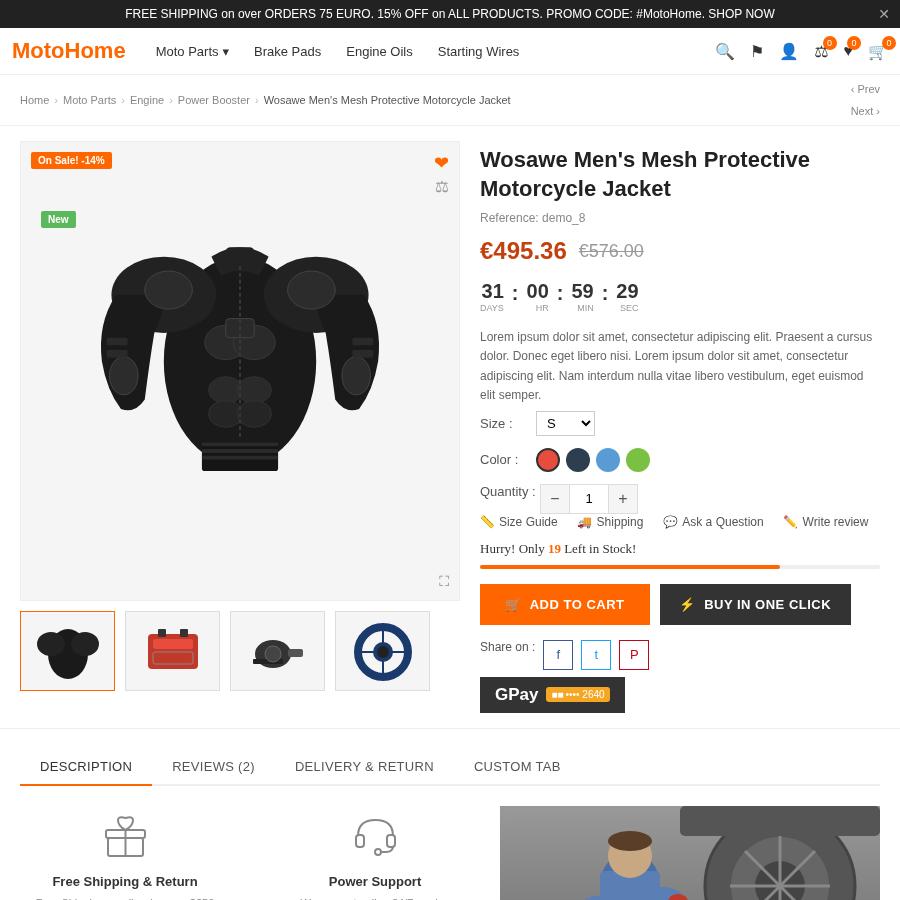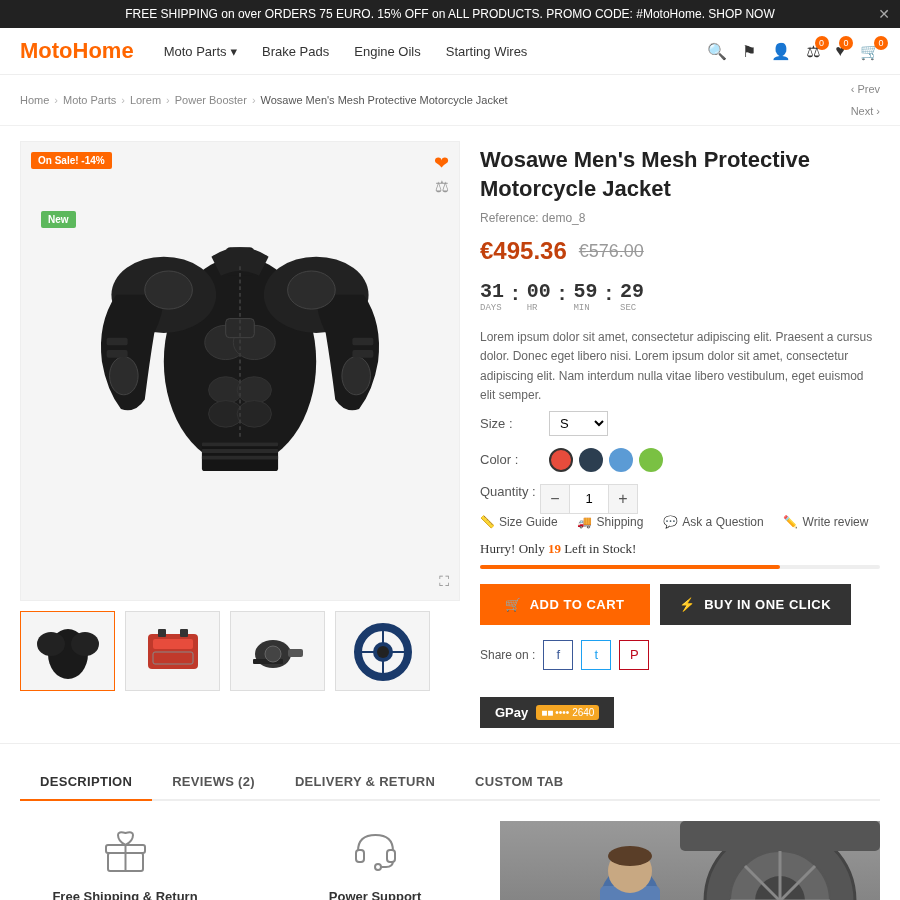--- a/index.html
+++ b/index.html
@@ -21,21 +21,21 @@
       transform: translateY(-50%);
       cursor: pointer;
       color: #aaa;
       font-size: 14px;
     }
 
     
     .header {
       display: flex;
       align-items: center;
-      padding: 10px 20px;
+      padding: 10px 12px;
       border-bottom: 1px solid #eee;
     }
     .logo {
       font-size: 22px;
       font-weight: bold;
       color: #333;
       text-decoration: none;
       margin-right: 30px;
       white-space: nowrap;
     }
@@ -227,22 +227,21 @@
       font-size: 18px;
       color: #999;
       text-decoration: line-through;
     }
     .countdown {
       display: flex;
       gap: 8px;
       margin-bottom: 15px;
     }
     .countdown-unit {
-      text-align: left;
-      font-family: Liberation Mono, monospace;
+      text-align: right;
     }
     .countdown-number {
       font-size: 20px;
       font-weight: bold;
       color: #333;
       display: block;
     }
     .countdown-label {
       font-size: 9px;
       color: #999;
@@ -258,21 +257,21 @@
     }
     .description-text {
       font-size: 12px;
       color: #666;
       line-height: 1.6;
       margin-bottom: 6px;
     }
     .option-row {
       display: flex;
       align-items: center;
-      gap: 24px;
+      gap: 11px;
       margin-bottom: 12px;
     }
     .option-label {
       font-size: 13px;
       color: #555;
       min-width: 45px;
     }
     .size-select {
       padding: 3px 6px;
       border: 1px solid #ccc;
@@ -395,23 +394,22 @@
       font-weight: bold;
       cursor: pointer;
       display: flex;
       align-items: center;
       gap: 8px;
       text-transform: uppercase;
       letter-spacing: 0.5px;
     }
     .share-row {
       display: flex;
-      align-items: center;
       gap: 8px;
-      margin-bottom: 27px;
+      margin-bottom: 7px;
       font-size: 12px;
       color: #555;
     }
     .social-btn {
       width: 30px;
       height: 30px;
       border: 1px solid #ddd;
       display: flex;
       align-items: center;
       justify-content: center;
@@ -428,21 +426,21 @@
     }
     .payment-badge {
       background: #333;
       color: #fff;
       padding: 8px 15px;
       display: flex;
       align-items: center;
       gap: 8px;
       font-size: 12px;
     }
-    .gpay { font-weight: bold; font-size: 13px; }
+    .gpay { font-weight: bold; font-size: 17px; }
     .card-icon {
       background: #f5a623;
       color: #fff;
       padding: 2px 5px;
       border-radius: 3px;
       font-size: 10px;
       display: flex;
       align-items: center;
       gap: 2px;
     }
@@ -458,21 +456,21 @@
       border-bottom: 2px solid #eee;
       margin-bottom: 20px;
     }
     .tab {
       padding: 10px 20px;
       font-size: 13px;
       cursor: pointer;
       color: #555;
       border-bottom: 2px solid transparent;
       margin-bottom: -2px;
-      font-weight: bold;
+      font-weight: normal;
       text-transform: uppercase;
       letter-spacing: 0.3px;
     }
     .tab.active {
       color: #333;
       border-bottom: 2px solid #f60;
     }
 
     
     .description-content {
@@ -564,21 +562,21 @@
       <span class="badge">0</span>
     </div>
   </div>
 </div>
 
 <div class="breadcrumb">
   <a>Home</a>
   <span class="sep">›</span>
   <a>Moto Parts</a>
   <span class="sep">›</span>
-  <a>Lorem</a>
+  <a>Engine</a>
   <span class="sep">›</span>
   <a>Power Booster</a>
   <span class="sep">›</span>
   <span class="current">Wosawe Men's Mesh Protective Motorcycle Jacket</span>
   <div class="nav-arrows">
     <span>‹ <span>Prev</span></span>
     <span><span>Next</span> ›</span>
   </div>
 </div>
 

